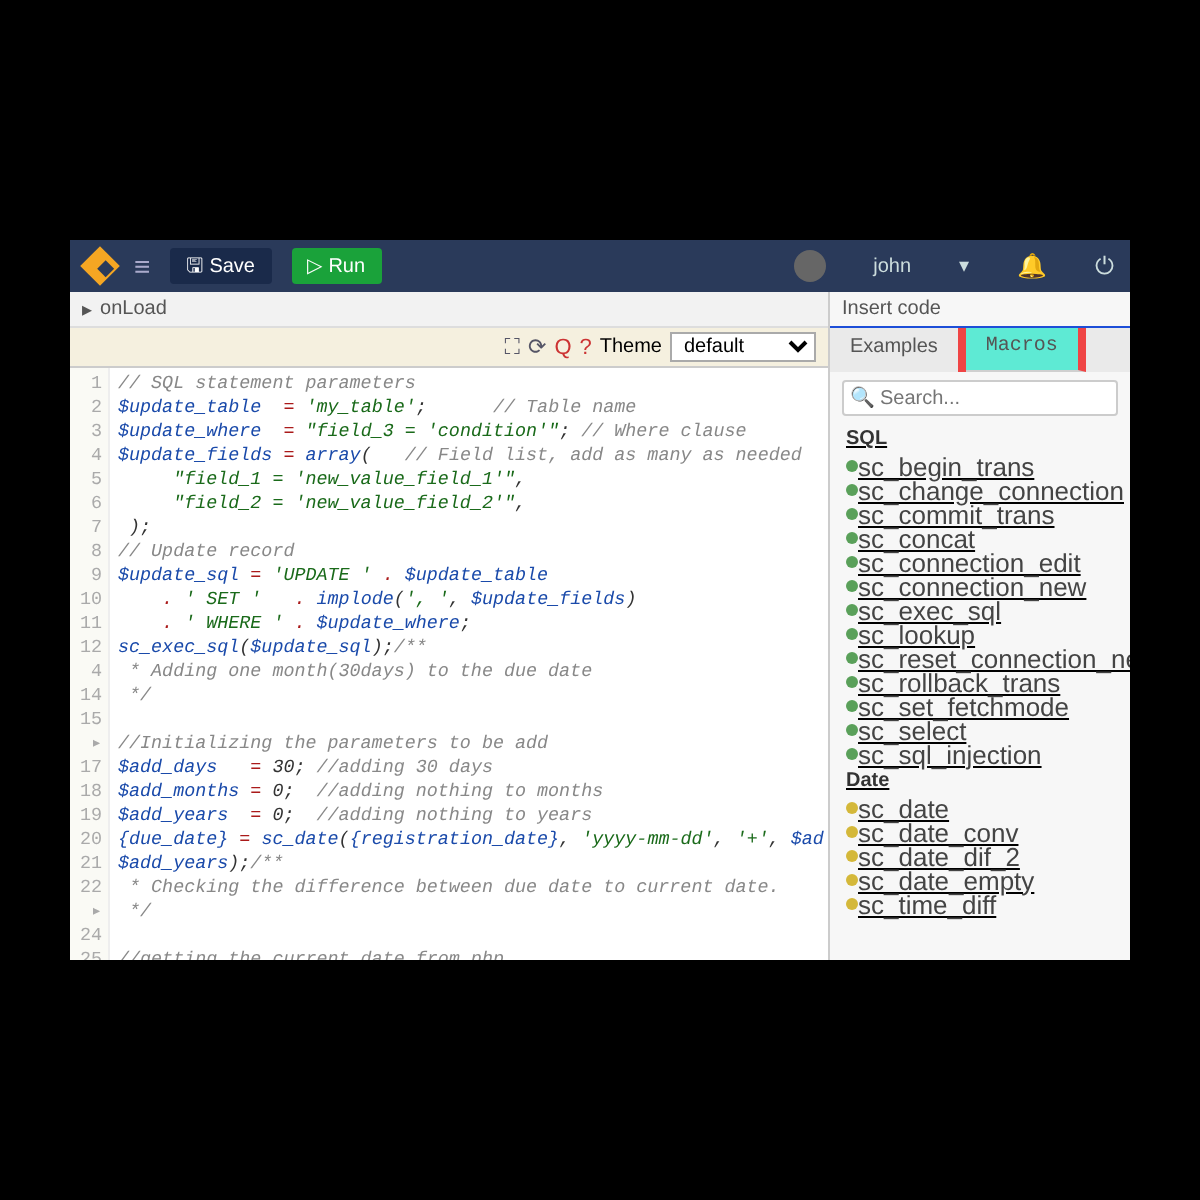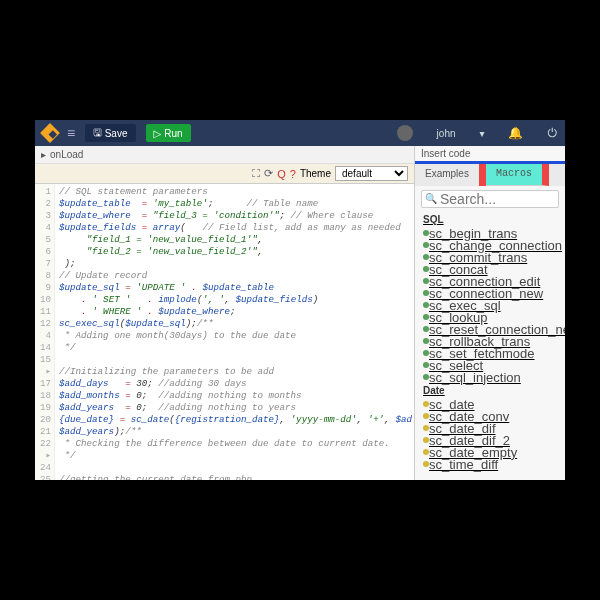--- a/index.html
+++ b/index.html
@@ -26,26 +26,26 @@
 .gutter div { height: 12px; }
 .code { flex: 1; padding: 2px 0 0 4px; overflow: hidden; white-space: pre; }
 .code div { height: 12px; font-style: italic; }
 .c-comment { color: #888; }
 .c-var { color: #1a4aaa; }
 .c-op { color: #aa1a1a; }
 .c-str { color: #1a6a1a; }
 .c-func { color: #1a4aaa; }
 .c-text { color: #333; }
 .right { width: 150px; background: #f7f7f7; display: flex; flex-direction: column; font-size: 10px; }
-.right-header { height: 18px; padding: 0 6px; display: flex; align-items: center; color: #555; border-bottom: 3px solid #1d4ed8; }
+.right-header { height: 18px; padding: 0 6px; display: flex; align-items: center; color: #555; border-bottom: 1px solid #1d4ed8; }
 .tabs { display: flex; height: 22px; background: #eaeaea; }
-.tab { padding: 4px 10px; color: #555; cursor: pointer; border-right: 7px solid #ef4444; }
+.tab { padding: 4px 10px; color: #555; cursor: pointer; border-right: 4px solid #ef4444; }
 .tab.active { background: #5eead4; border-bottom: 1px solid #d0d0d0; font-family: Liberation Mono, monospace; }
 .search-box { padding: 4px 6px; }
-.search-input { width: 100%; height: 18px; font-size: 14px; padding: 0 4px 0 18px; border: 1px solid #ccc; border-radius: 2px; background: #fff; }
+.search-input { width: 100%; height: 18px; font-size: 10px; padding: 0 4px 0 18px; border: 1px solid #ccc; border-radius: 2px; background: #fff; }
 .search-wrap { position: relative; }
 .search-icon-pos { position: absolute; left: 4px; top: 3px; color: #888; font-size: 10px; }
 .macro-list { flex: 1; overflow: hidden; padding: 0 4px 4px 8px; text-decoration: underline; }
 .macro-group { font-weight: bold; color: #333; padding: 2px 0; font-size: 10px; }
 .macro-item { display: flex; align-items: center; gap: 0; height: 12px; color: #444; font-size: 13px; cursor: pointer; }
 .dot { width: 6px; height: 6px; border-radius: 50%; flex-shrink: 0; }
 .dot-sql { background: #5aa05a; }
 .dot-date { background: #d4b83a; }
 </style>
 </head>
@@ -187,24 +187,20 @@
           <div class="macro-item">
             <span class="dot dot-date"></span>
             <span>sc_date</span>
           </div>
           <div class="macro-item">
             <span class="dot dot-date"></span>
             <span>sc_date_conv</span>
           </div>
           <div class="macro-item">
             <span class="dot dot-date"></span>
-            <span>sc_date_dif</span>
-          </div>
-          <div class="macro-item">
-            <span class="dot dot-date"></span>
             <span>sc_date_dif_2</span>
           </div>
           <div class="macro-item">
             <span class="dot dot-date"></span>
             <span>sc_date_empty</span>
           </div>
           <div class="macro-item">
             <span class="dot dot-date"></span>
             <span>sc_time_diff</span>
           </div>

